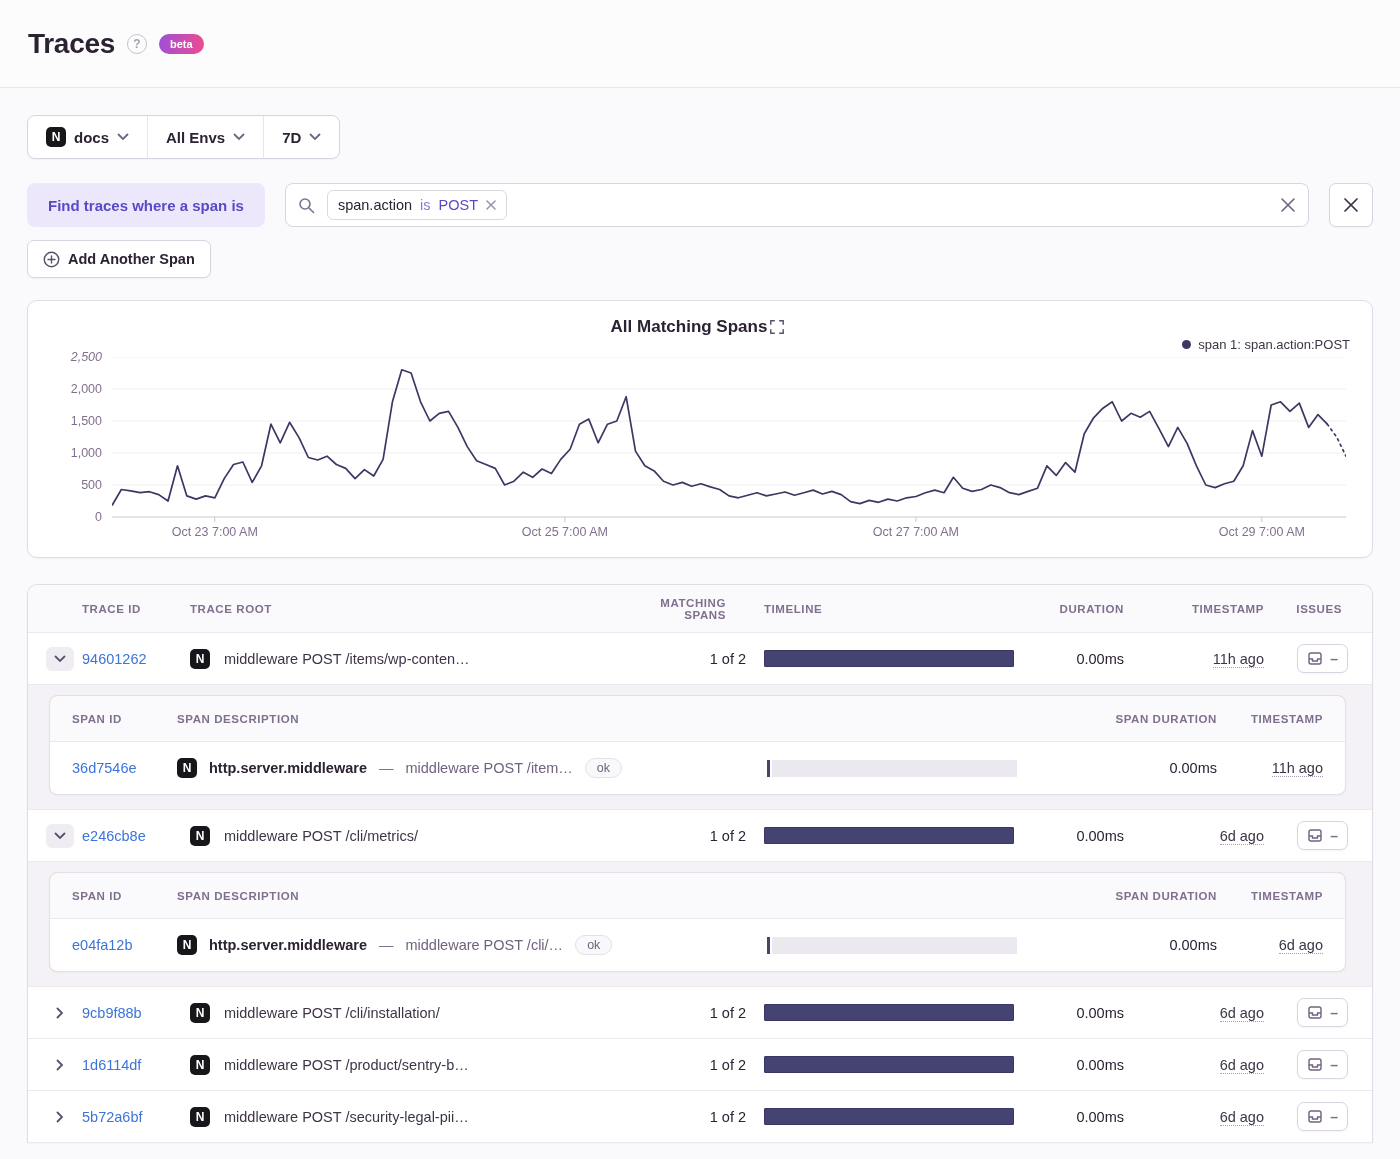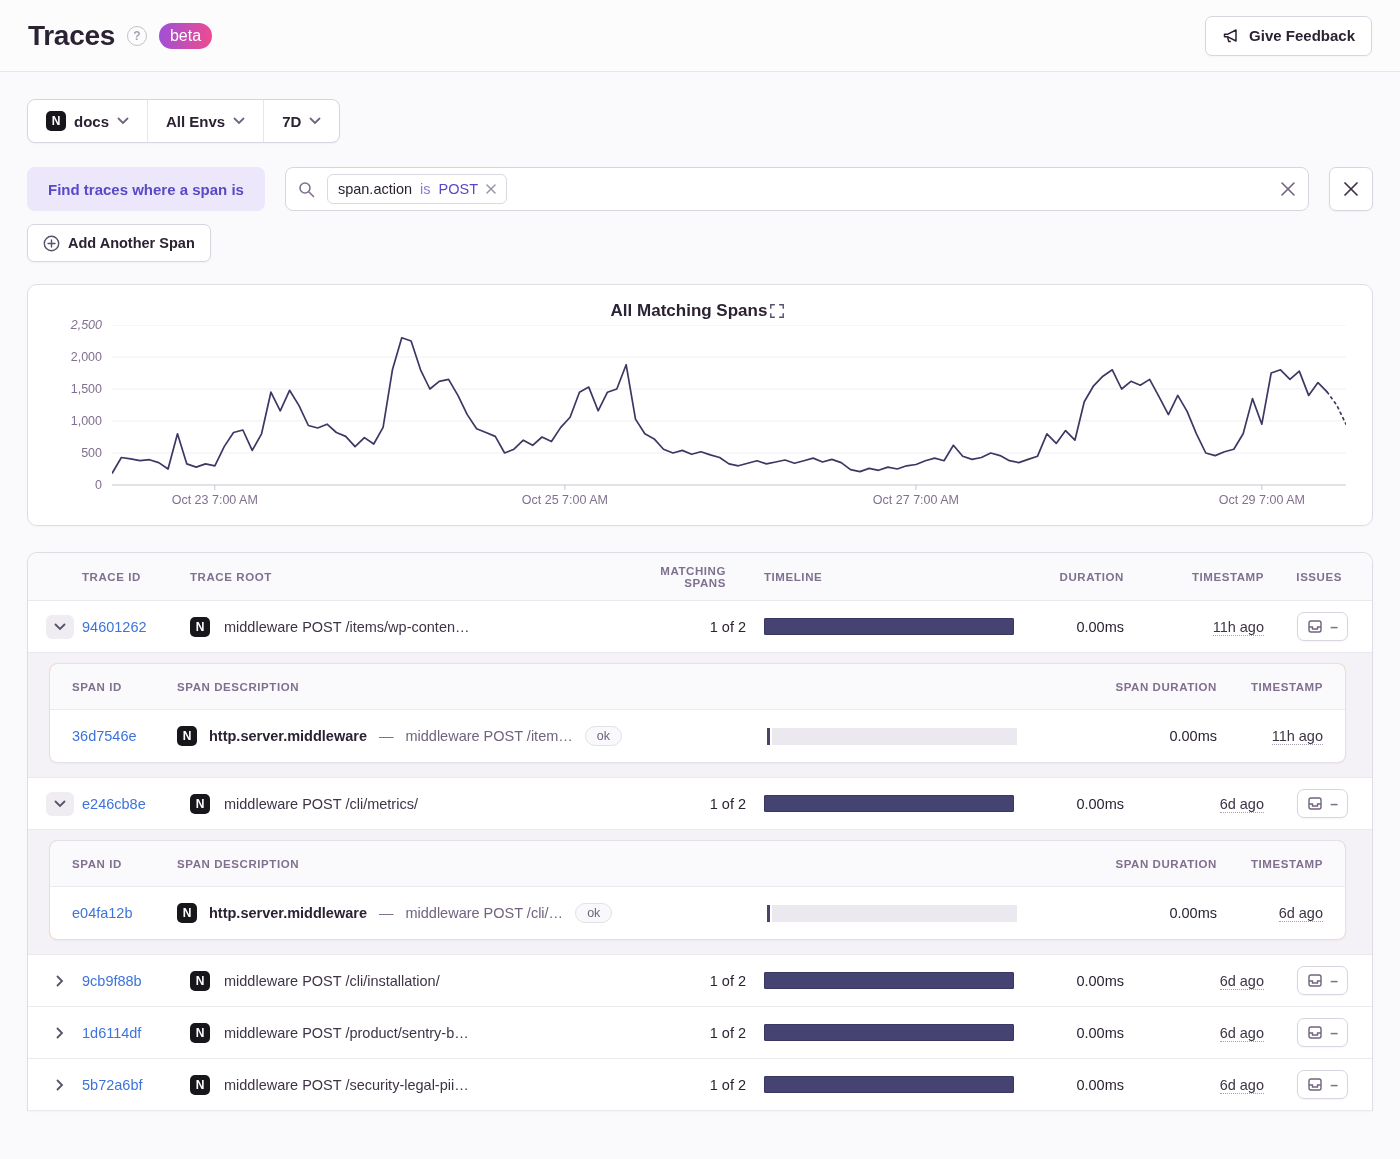--- a/index.html
+++ b/index.html
@@ -4,32 +4,32 @@
 <style>
   * { margin:0; padding:0; box-sizing:border-box; }
   html,body { width:1400px; height:1159px; overflow:hidden; }
   body {
     font-family:"Liberation Sans", sans-serif;
     background:#FAF9FB;
     color:#2B2233;
   }
   
   .page-header {
-    height:72px; background:#FCFCFD; border-bottom:1px solid #E8E5EC;
+    height:88px; background:#FCFCFD; border-bottom:1px solid #E8E5EC;
     display:flex; align-items:center; justify-content:space-between; padding:0 28px;
   }
   .title-group { display:flex; align-items:center; gap:12px; }
   .page-title { font-size:28px; font-weight:700; letter-spacing:-0.3px; }
   .help-circle {
     width:20px; height:20px; border:1.5px solid #C6C0CE; border-radius:50%;
     color:#A79FB2; font-size:12px; font-weight:700; display:flex; align-items:center; justify-content:center;
   }
   .beta-badge {
     background:linear-gradient(96deg, var(--beta-from,#9E50D8), var(--beta-to,#EF4B8F));
-    color:#fff; font-size:16px; font-weight:400; padding:4px 11px; border-radius:20px;
+    color:#fff; font-size:11px; font-weight:700; padding:4px 11px; border-radius:20px;
   }
   .btn {
     display:inline-flex; align-items:center; gap:8px; background:#fff;
     border:1px solid #D9D4DF; border-radius:7px; cursor:pointer;
     font-family:inherit; font-size:15px; font-weight:700; color:#2B2233;
     box-shadow:0 1px 2px rgba(43,34,51,0.04);
   }
   .feedback-btn { padding:10px 16px; }
   .icon { display:inline-flex; }
   svg { display:block; }
@@ -153,29 +153,20 @@
 </style>
 </head>
 <body>
 
 <div class="page-header">
   <div class="title-group">
     <span class="page-title">Traces</span>
     <span class="help-circle">?</span>
     <span class="beta-badge">beta</span>
   </div>
-  <button class="btn feedback-btn">
-    <span class="icon">
-      <svg width="19" height="18" viewBox="0 0 19 18" fill="none" stroke="#2B2233" stroke-width="1.5" stroke-linejoin="round">
-        <path d="M2.5 7.2h3.4L14 3v11L5.9 9.8H2.5z"></path>
-          <path d="M5.5 10l1.3 4.5h2"></path>
-      </svg>
-    </span>
-    <span>Give Feedback</span>
-  </button>
 </div>
 
 <div class="content">
 
   
   <div class="filter-bar">
     <button class="filter-seg">
       <span class="nextjs-logo">N</span>
       <span>docs</span>
       <span class="icon">
@@ -257,20 +248,24 @@
     <div class="chart-head">
       <div class="chart-title">All Matching Spans</div>
       <button class="fullscreen-btn">
         <svg width="16" height="16" viewBox="0 0 18 18" fill="none" stroke="#57516B" stroke-width="1.6" stroke-linecap="round">
             <path d="M2 6V2h4"></path>
             <path d="M12 2h4v4"></path>
             <path d="M16 12v4h-4"></path>
             <path d="M6 16H2v-4"></path>
           </svg>
       </button>
+    </div>
+    <div class="legend-row">
+      <span class="legend-dot"></span>
+      <span class="legend-label">span 1: span.action:POST</span>
     </div>
     <div class="chart-area">
       <div class="y-labels" id="ylabels">
           <div style="top: 160px;">0</div>
           <div style="top: 128px;">500</div>
           <div style="top: 96px;">1,000</div>
           <div style="top: 64px;">1,500</div>
           <div style="top: 32px;">2,000</div>
           <div style="top: 0px; font-style: italic;">2,500</div>
         </div>

